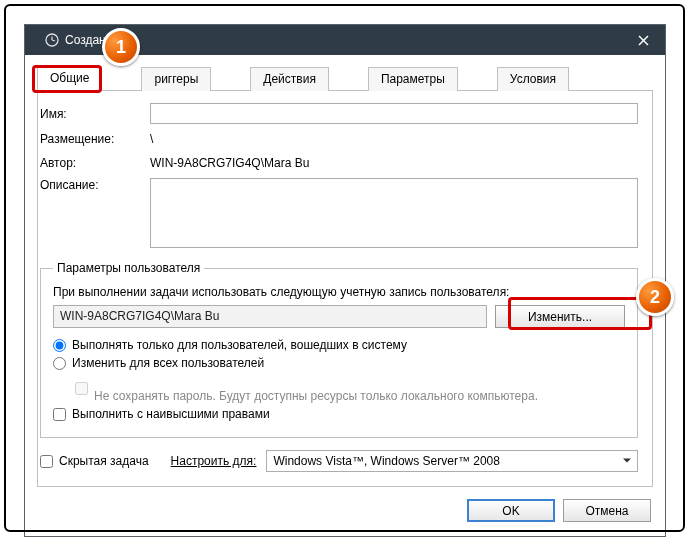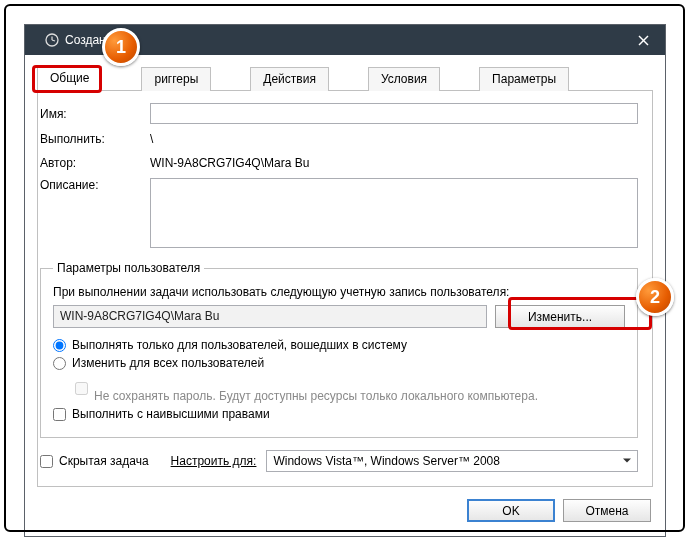--- a/index.html
+++ b/index.html
@@ -242,31 +242,31 @@
           <line x1="10" y1="1" x2="1" y2="10" stroke="#fff" stroke-width="1.4"></line>
         </svg>
     </div>
   </div>
 
   <div class="dialog-body">
     <div class="tabs">
       <div class="tab active">Общие</div>
       <div class="tab">риггеры</div>
       <div class="tab">Действия</div>
+      <div class="tab">Параметры</div>
       <div class="tab">Условия</div>
-      <div class="tab">Параметры</div>
     </div>
 
     <div class="tabpage">
       <div class="form-row">
         <div class="lbl">Имя:</div>
         <div class="val"><input type="text" class="line" value="" style=""></div>
       </div>
       <div class="form-row">
-        <div class="lbl">Выполнить:</div>
+        <div class="lbl">Размещение:</div>
         <div class="val readonly-line flat">\</div>
       </div>
       <div class="form-row">
         <div class="lbl">Автор:</div>
         <div class="val readonly-line flat">WIN-9A8CRG7IG4Q\Mara Bu</div>
       </div>
       <div class="form-row" style="align-items:flex-start;">
         <div class="lbl">Описание:</div>
         <div class="val"><textarea class="desc" style=""></textarea></div>
       </div>

